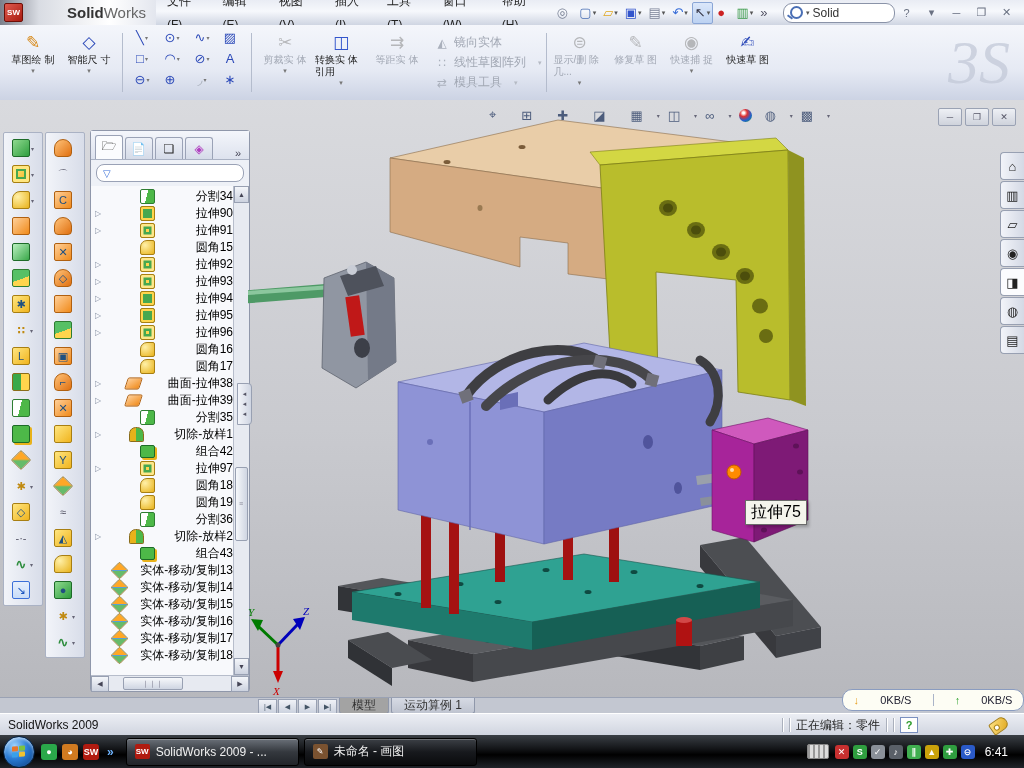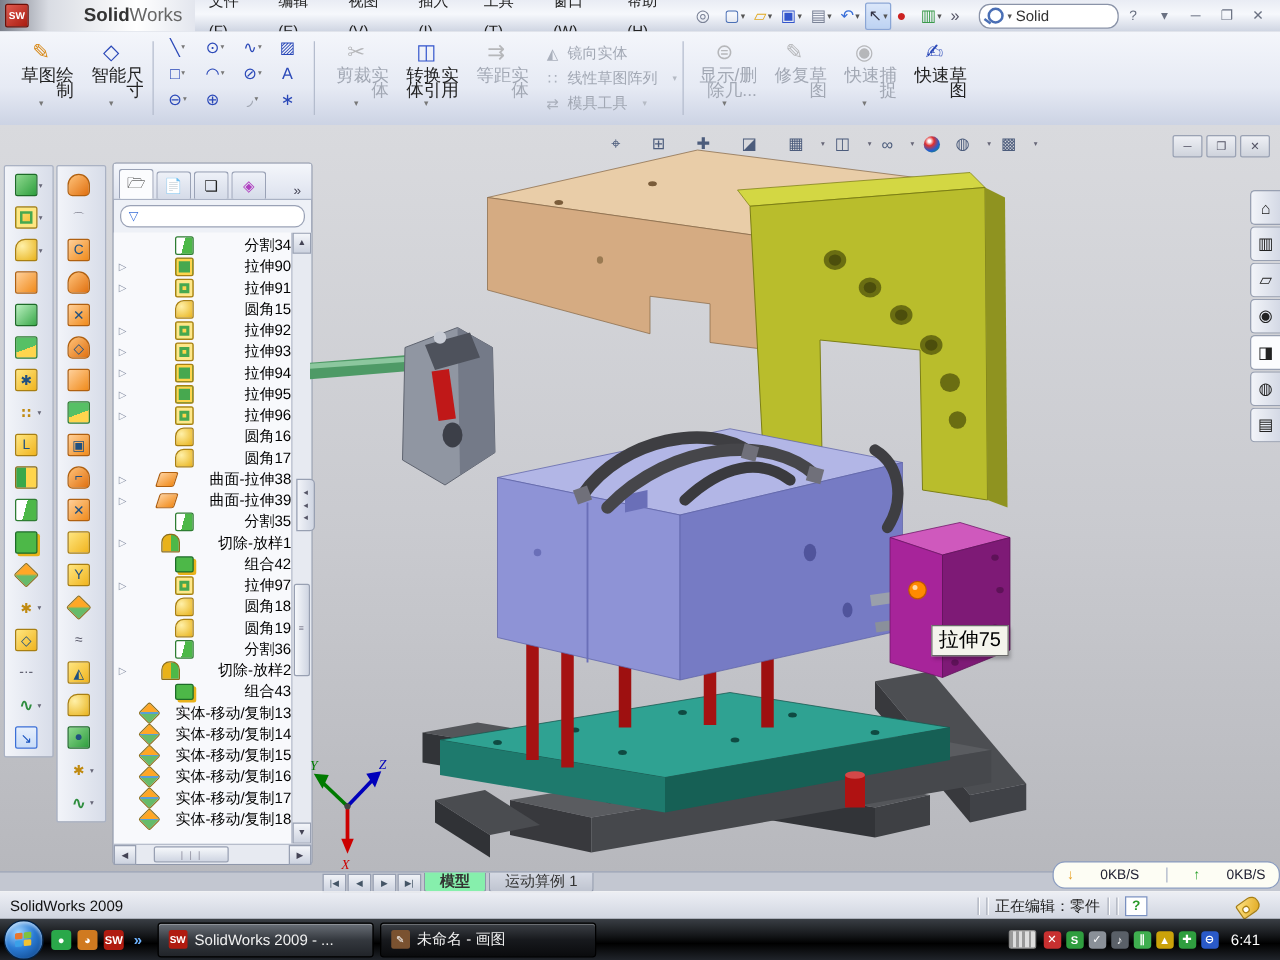--- a/index.html
+++ b/index.html
@@ -37,21 +37,21 @@
   .ribbon{position:absolute;left:0;top:25px;width:1024px;height:75px;
     background:linear-gradient(180deg,#f4f6fb 0%,#e6eaf4 60%,#ccd3e4 100%);
     border-bottom:1px solid #9aa2b4;display:flex;align-items:stretch;}
   .ds-mark{position:absolute;right:14px;top:2px;font-size:62px;font-style:italic;
     color:#c3c9d8;opacity:.75;font-family:"Liberation Serif","DejaVu Serif",serif;}
   .rgroup{display:flex;align-items:center;padding:4px 6px;gap:2px;}
   .rsep{width:1px;background:#b4bccd;margin:8px 0;}
   .bigbtn{width:52px;height:64px;display:flex;flex-direction:column;align-items:center;justify-content:flex-start;
     border:1px solid transparent;border-radius:3px;padding-top:3px;}
   .bigbtn .ic{width:22px;height:20px;display:flex;align-items:center;justify-content:center;font-size:17px;}
-  .bigbtn .lbl{font-size:14px;line-height:12px;text-align:right;margin-top:2px;color:#222;}
+  .bigbtn .lbl{font-size:10px;line-height:12px;text-align:left;margin-top:2px;color:#222;}
   .bigbtn .caret{font-size:7px;color:#777;margin-top:1px;}
   .bigbtn.off .lbl{color:#a2a8b4;}
   .bigbtn.off .ic{filter:grayscale(1);opacity:.55;}
   .toolgrid{display:grid;grid-template-columns:repeat(4,30px);grid-template-rows:repeat(3,21px);padding:2px 4px;}
   .tg{display:flex;align-items:center;justify-content:center;color:#2a48b8;font-size:13px;border:1px solid transparent;border-radius:2px;}
   .tg .caret{font-size:6px;color:#777;margin-left:1px;}
   .tg.off{color:#a2a8b4;}
   .stack3{display:flex;flex-direction:column;justify-content:center;gap:2px;padding:0 4px;}
   .srow{display:flex;align-items:center;gap:4px;height:18px;color:#a2a8b4;}
   .srow .sic{width:16px;text-align:center;font-size:12px;color:#aab0bc;}
@@ -154,21 +154,21 @@
   .netov .up{color:#2aa02a;font-weight:bold;}
   .netov .sep{width:1px;height:12px;background:#aab4c8;}
   
   .doctabs{position:absolute;left:0;top:697px;width:1024px;height:16px;background:#c3c7d1;
     border-top:1px solid #9aa2b4;display:flex;align-items:flex-start;}
   .navbtns{display:flex;margin-left:258px;gap:1px;padding-top:1px;}
   .nb{width:17px;height:13px;border:1px solid #98a0b2;background:linear-gradient(#f0f2f7,#ccd2df);
     color:#456;font-size:7px;display:flex;align-items:center;justify-content:center;}
   .dtab{height:15px;line-height:14px;padding:0 12px;border:1px solid #8f97aa;border-top:none;
     background:linear-gradient(#d6dae4,#bfc4d0);color:#333;font-size:12px;border-radius:0 0 3px 3px;margin-left:2px;}
-  .dtab.active{background:#86efac;font-weight:bold;}
+  .dtab.active{background:#a3a3a3;font-weight:normal;}
   
   .statusbar{position:absolute;left:0;top:713px;width:1024px;height:22px;
     background:linear-gradient(#eceef4,#cfd4df);border-top:1px solid #fff;display:flex;align-items:center;}
   .statusbar .sleft{padding-left:8px;color:#111;}
   .statusbar .sright{margin-left:auto;display:flex;align-items:center;gap:6px;padding-right:16px;}
   .ssep{width:1px;height:14px;background:#aab0bc;box-shadow:1px 0 0 #fff;}
   .helpbox{width:16px;height:14px;border:1px solid #7a90c0;background:#fff;color:#2a9a2a;
     font-weight:bold;font-size:11px;display:flex;align-items:center;justify-content:center;}
   .tagicon{width:16px;height:11px;background:linear-gradient(135deg,#ffe280,#e0a820);border:1px solid #a87f12;
     border-radius:2px 6px 6px 2px;transform:rotate(-35deg);position:relative;}
@@ -424,20 +424,21 @@
           <span class="lbl">快速捕 捉</span>
           <span class="caret">▾</span>
         </div>
 
         <div class="bigbtn">
           <span class="ic" style="color: rgb(42, 72, 184);">✍</span>
           <span class="lbl">快速草 图</span>
           <span class="caret" style="visibility: hidden;">▾</span>
         </div>
       </div>
+    <div class="ds-mark">3S</div>
   </div>
 
 
   <div class="main">
 
     <div class="ltcol" style="left:3px;top:32px;">
 
         <span class="ltitem">
           <i class="lt-icon g1">
             <span></span>

